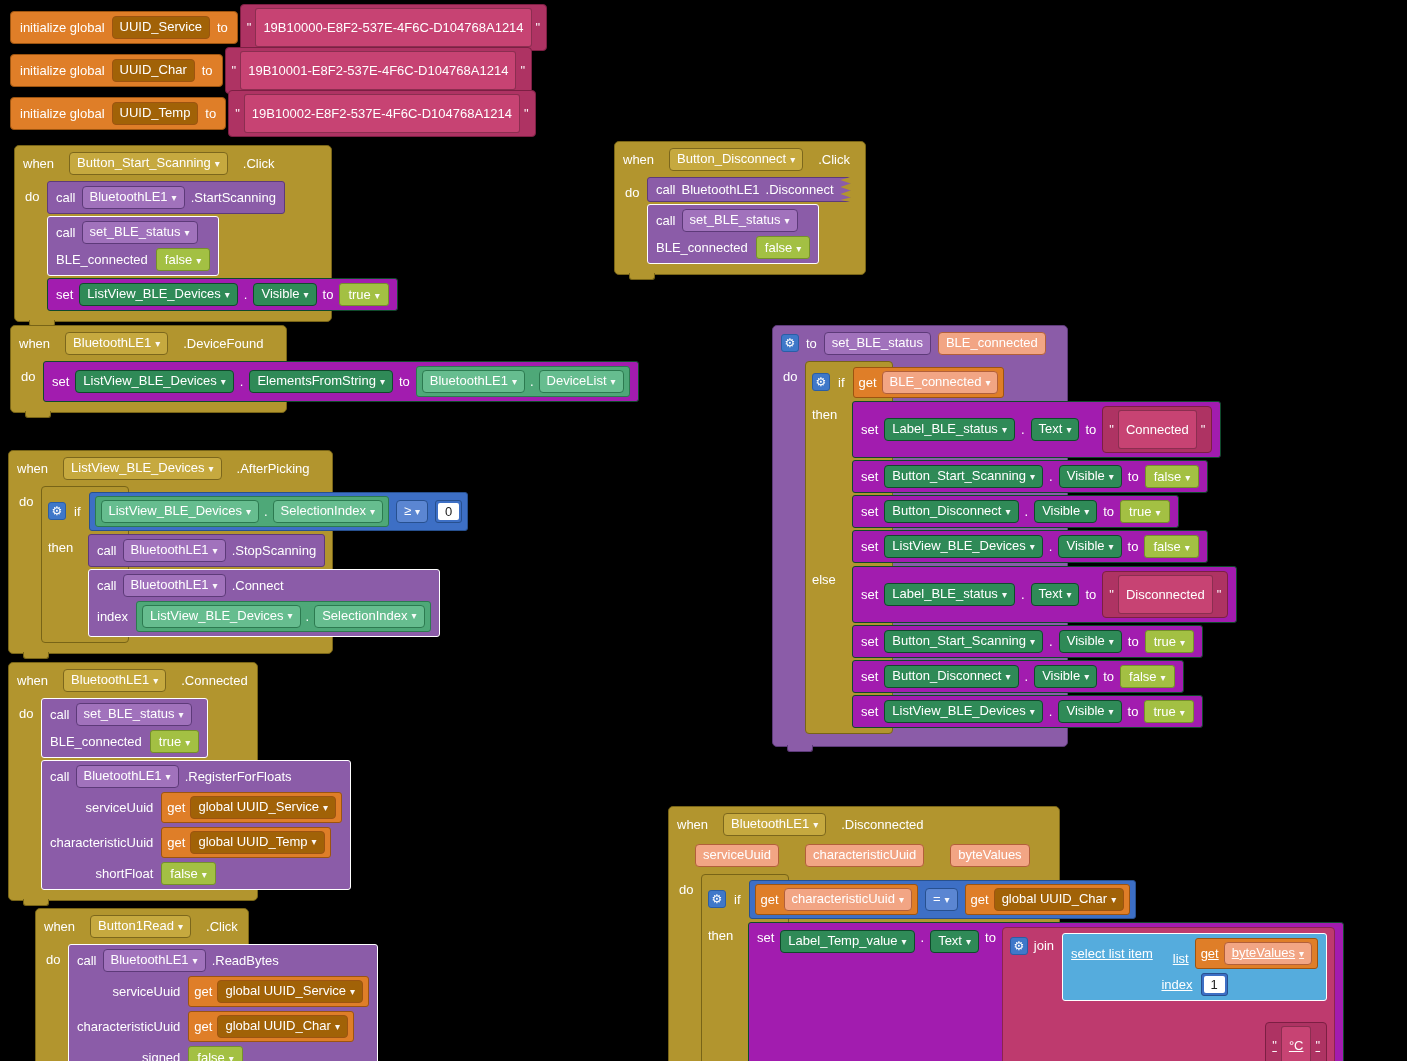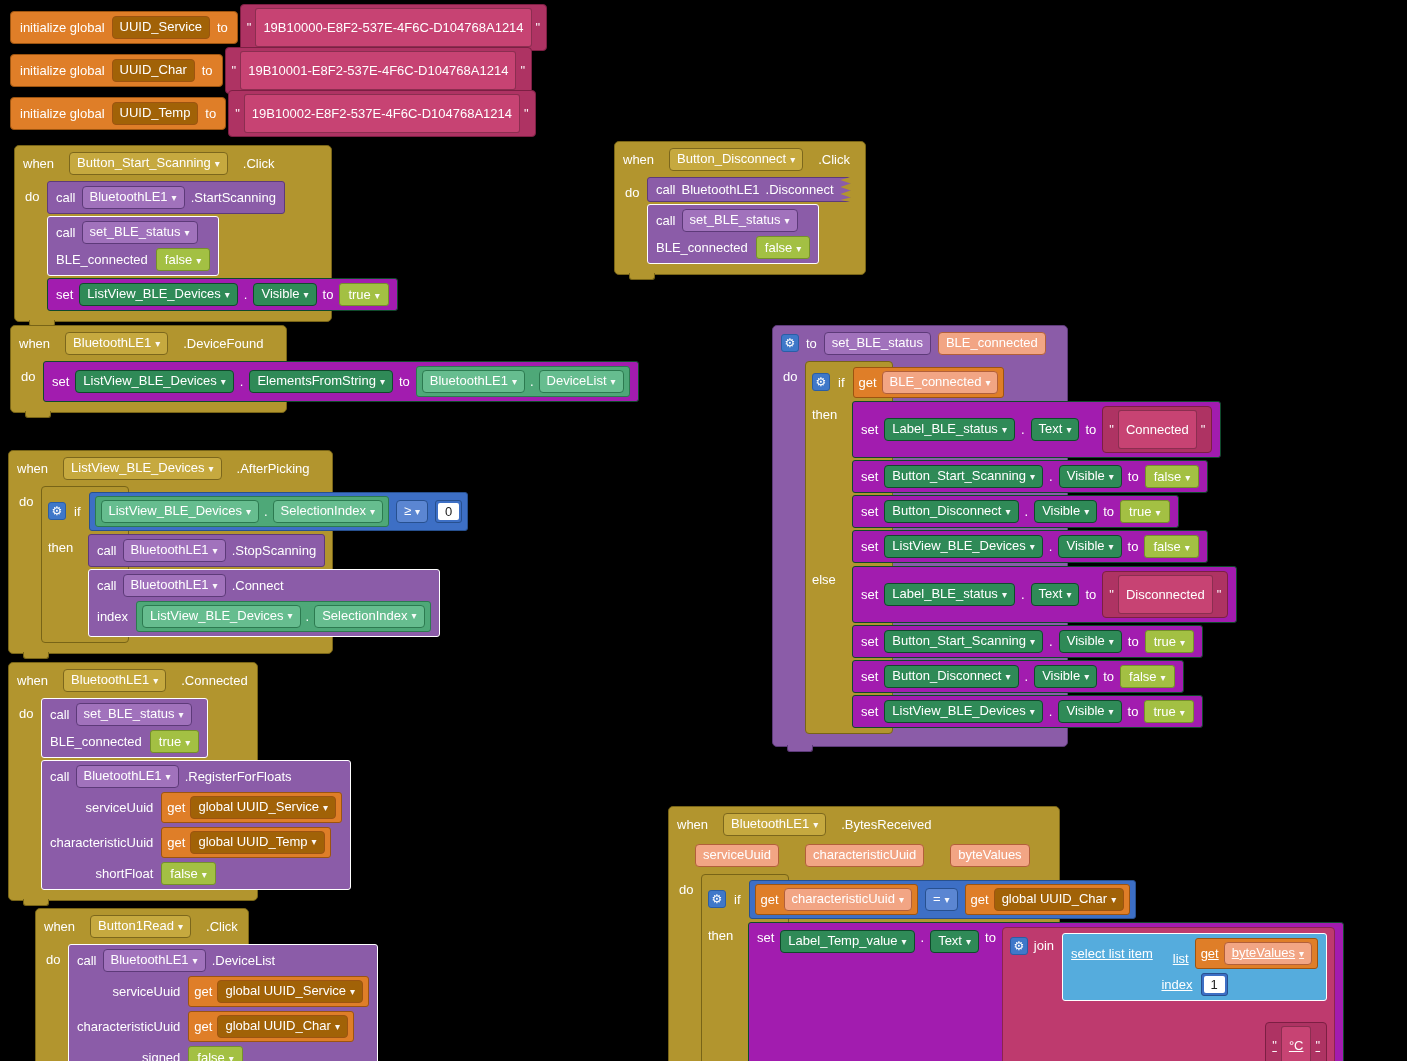--- a/index.html
+++ b/index.html
@@ -491,21 +491,21 @@
       <span class="chip dd c-gold">Button1Read</span>
       <span class="lbl">.Click</span>
     </div>
     <div class="ev-body">
       <div class="ev-do lbl">do</div>
       <div class="stack">
         <div class="mblock b-purple">
           <div class="mhead">
             <span class="lbl">call</span>
             <span class="chip dd c-purple">BluetoothLE1</span>
-            <span class="lbl">.DeviceList</span>
+            <span class="lbl">.ReadBytes</span>
           </div>
           <span class="plabel">serviceUuid</span>
           <span class="pval">
             <span class="row b-orange tight">
               <span class="lbl">get</span>
               <span class="chip dd c-orange">global UUID_Service</span>
             </span>
           </span>
           <span class="plabel">characteristicUuid</span>
           <span class="pval">
@@ -522,21 +522,21 @@
           </span>
         </div>
       </div>
     </div>
   </div>
 
   <div class="ev" style="left:668px; top:806px; width:392px;">
     <div class="ev-head">
       <span class="lbl">when</span>
       <span class="chip dd c-gold">BluetoothLE1</span>
-      <span class="lbl">.BytesReceived</span>
+      <span class="lbl">.Disconnected</span>
     </div>
     <div class="ev-params">
       <span class="chip c-salmon">serviceUuid</span>
       <span class="chip c-salmon">characteristicUuid</span>
       <span class="chip c-salmon">byteValues</span>
     </div>
     <div class="ev-body">
       <div class="ev-do lbl">do</div>
       <div class="stack">
         <div class="ifblk">

